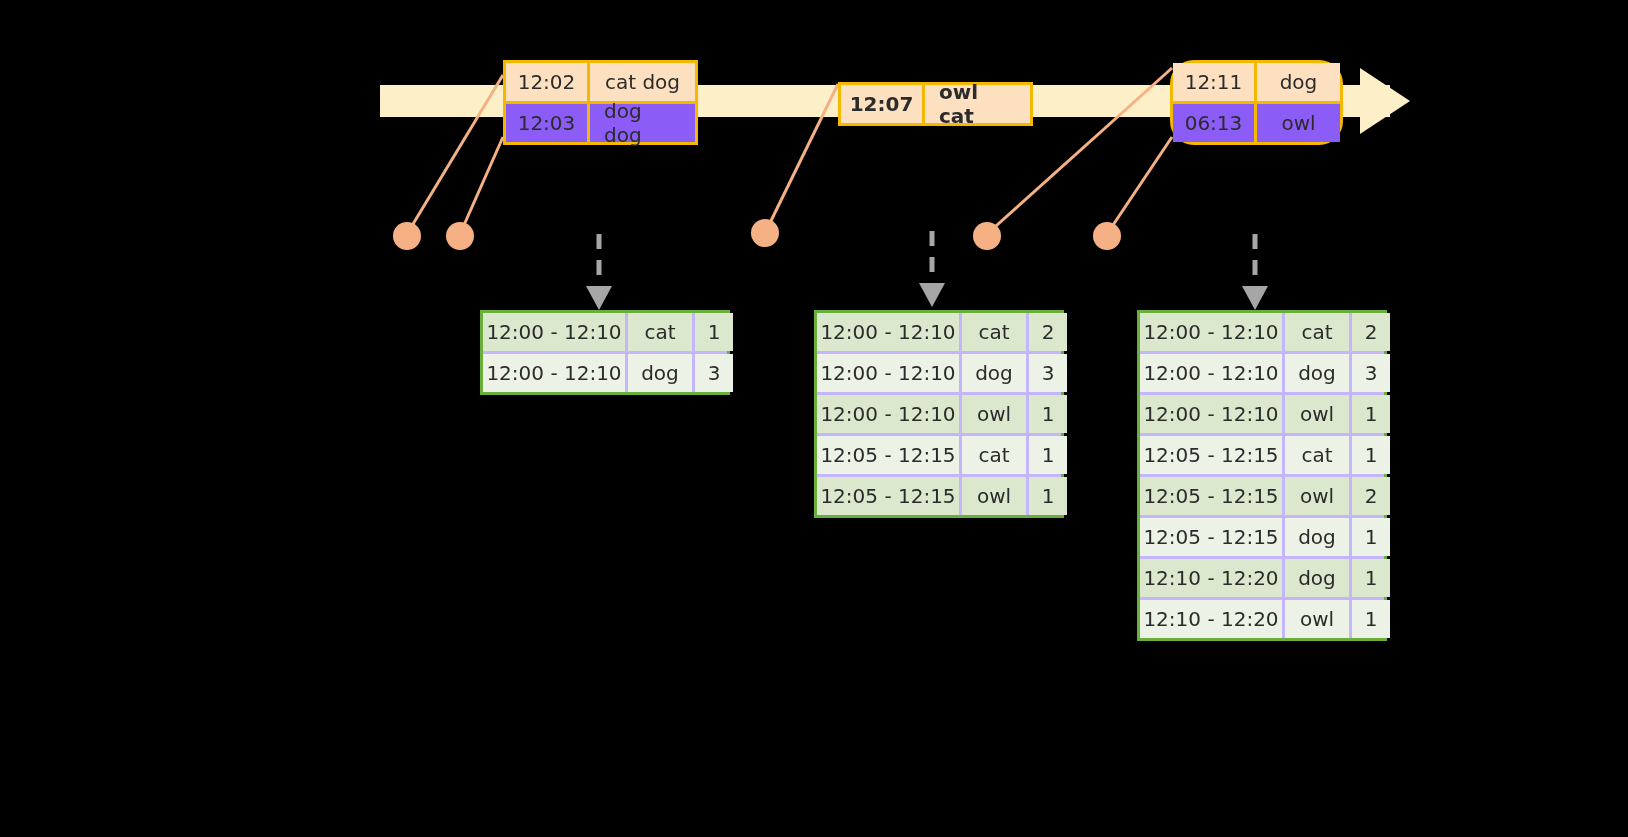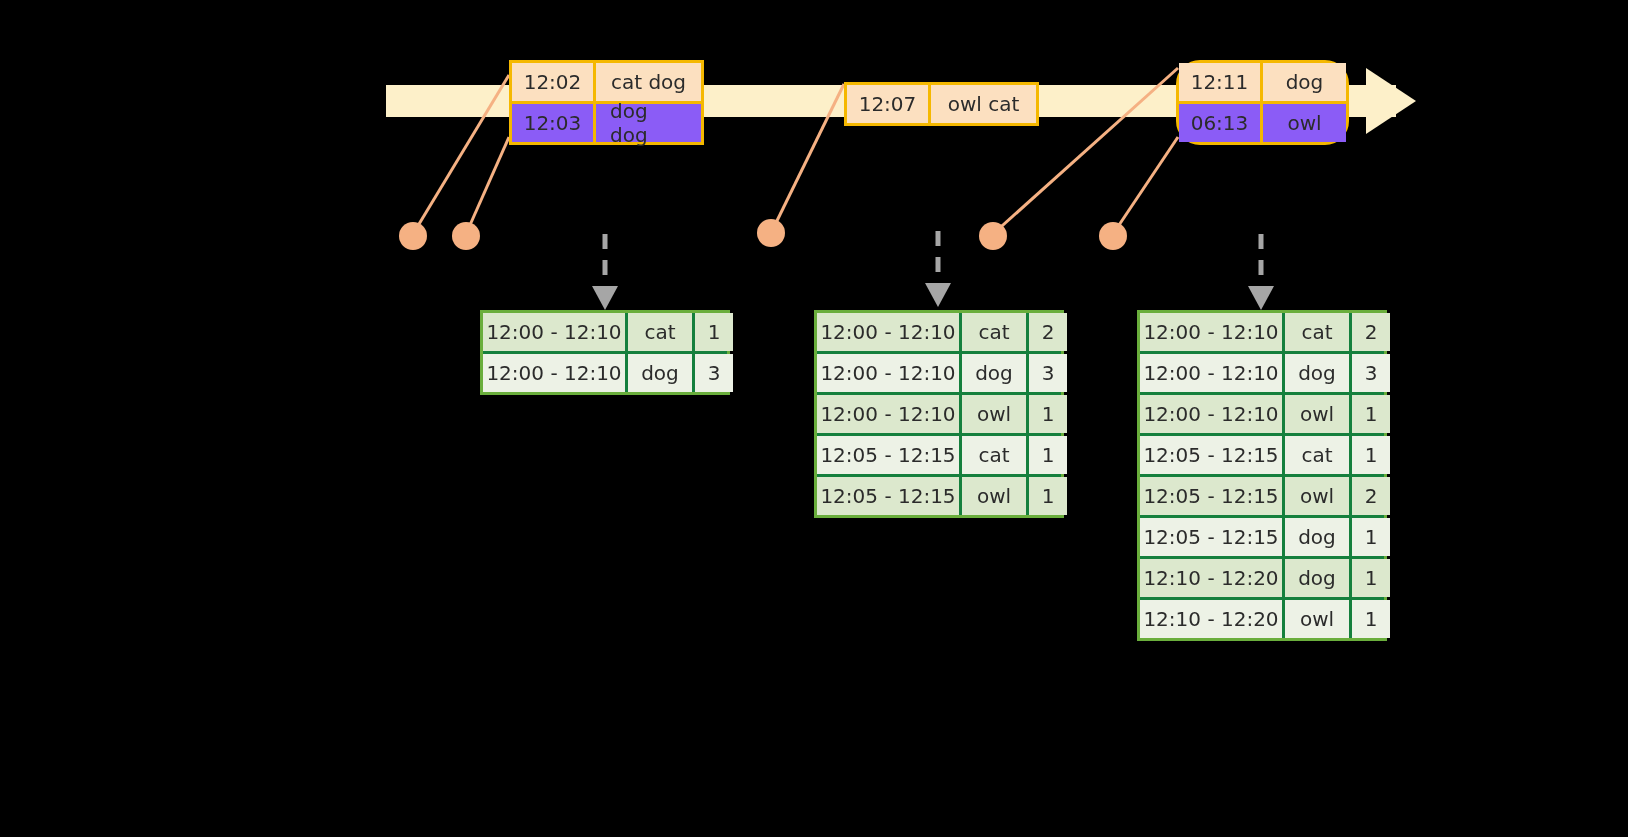--- a/index.html
+++ b/index.html
@@ -9,21 +9,21 @@
   }
   body {
     width: 1628px;
     height: 837px;
     position: relative;
     overflow: hidden;
     font-family: "DejaVu Sans", sans-serif;
   }
   .canvas {
     position: absolute;
-    left: 6px; top: 0;
+    left: 0; top: 0;
     width: 1384px;
     height: 837px;
   }
   svg.layer {
     position: absolute;
     left: 0; top: 0;
     width: 1628px;
     height: 837px;
     pointer-events: none;
   }
@@ -63,21 +63,22 @@
   .shade-a .evt-time, .shade-a .evt-val { background: #FCE0C0; }
   .shade-b .evt-time, .shade-b .evt-val { background: #8b5cf6; }
 
   
   .res-table {
     position: absolute;
     border: 3px solid #6AAE3C;
     box-sizing: border-box;
     display: flex;
     flex-direction: column;
-    background: #15803d;
+    background: #c4b5fd;
+    margin-left: 6px;
   }
   .res-row {
     display: flex;
     height: 38px;
     gap: 3px;
     padding-bottom: 3px;
   }
   .res-row:last-child { padding-bottom: 0; }
   .res-cell {
     display: flex;
@@ -134,21 +135,21 @@
     <div class="evt-row shade-a">
       <div class="evt-time">12:02</div>
       <div class="evt-val">cat dog</div>
     </div>
     <div class="evt-row shade-b">
       <div class="evt-time">12:03</div>
       <div class="evt-val">dog dog</div>
     </div>
   </div>
 
-  <div class="evt-box" style="left:838px; top:82px; width:195px;">
+  <div class="evt-box" style="left:838px; top:82px; width:195px;font-weight:bold;">
     <div class="evt-row shade-a">
       <div class="evt-time">12:07</div>
       <div class="evt-val">owl cat</div>
     </div>
   </div>
 
   <div class="evt-box" style="left:1170px; top:60px; width:173px;border-radius:24px;">
     <div class="evt-row shade-a">
       <div class="evt-time">12:11</div>
       <div class="evt-val">dog</div>

